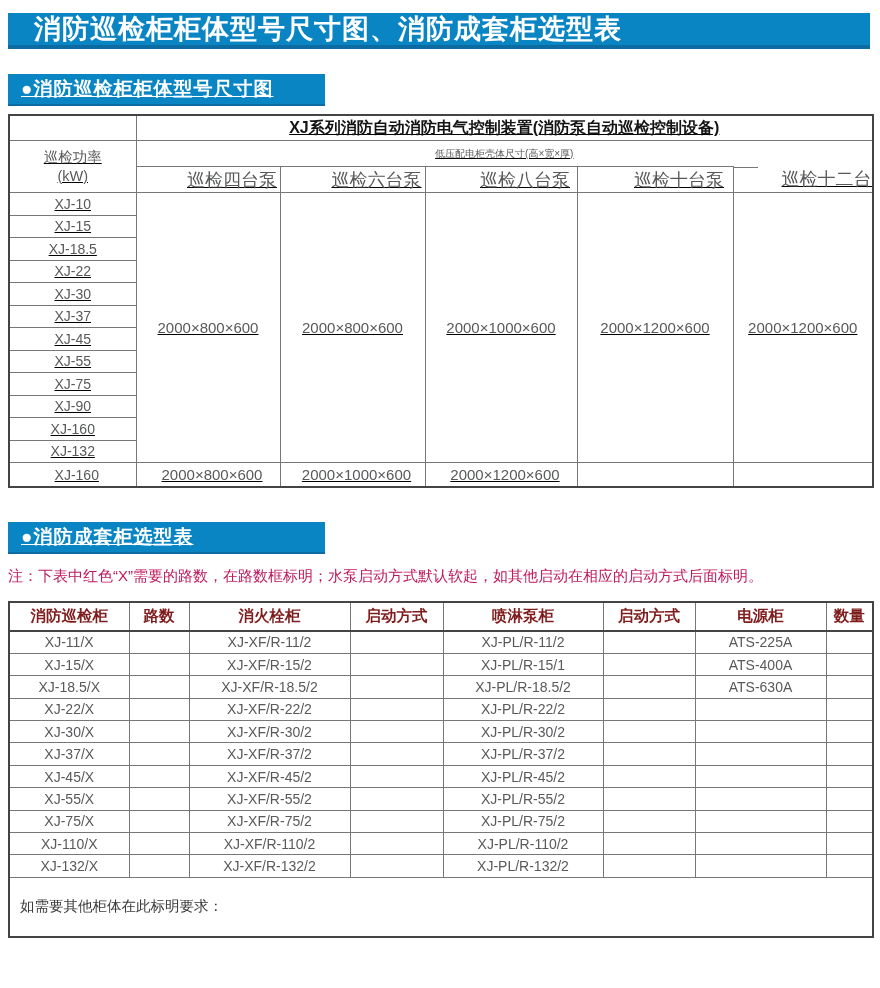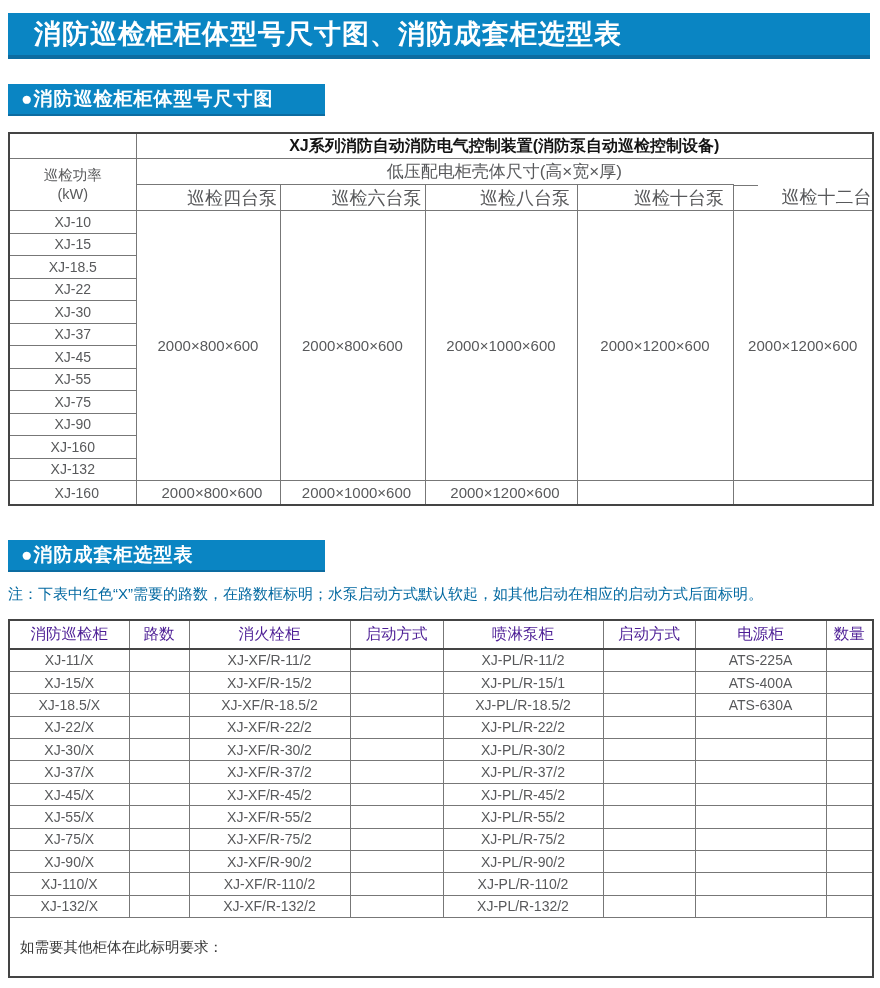--- a/index.html
+++ b/index.html
@@ -3,58 +3,58 @@
 <meta charset="utf-8">
 <style>
   html,body{margin:0;padding:0;background:#ffffff;}
   body{
     width:880px;height:988px;overflow:hidden;
     font-family:"Liberation Sans","DejaVu Sans",sans-serif;
     -webkit-font-smoothing:antialiased;
   }
   
   .banner{
-    margin:13px 0 0 8px;width:862px;height:46px;
+    margin:13px 0 0 8px;width:862px;height:36px;
     background:#0a85c3;border-bottom:4px solid #0c6ca1;
     box-sizing:border-box;display:flex;align-items:center;padding-left:26px;
   }
   .banner .title{color:#ffffff;font-size:27px;font-weight:bold;letter-spacing:1px;}
   
   .badge{
     margin-left:8px;width:317px;height:32px;background:#0a85c3;
     border-bottom:2px solid #0c6ca1;box-sizing:border-box;
     display:flex;align-items:center;padding-left:13px;
   }
-  .badge .blabel{color:#ffffff;font-size:19px;font-weight:bold;letter-spacing:1px;}
+  .badge .blabel{color:#ffffff;font-size:19px;font-weight:bold;letter-spacing:1px;text-decoration:underline;}
   .badge1{margin-top:25px;}
   .badge2{margin-top:34px;}
   
-  .note{margin:12px 0 12px 8px;font-size:15px;color:#0369a1;line-height:20px;}
+  .note{margin:12px 0 12px 8px;font-size:15px;color:#be185d;line-height:20px;}
   
   table{border-collapse:collapse;table-layout:fixed;margin-left:8px;width:864px;
         border:2px solid #444;}
   td{border:1px solid #777;text-align:center;vertical-align:middle;
      color:#58595b;font-size:14px;padding:0;overflow:hidden;white-space:nowrap;}
   
-  .t1{margin-top:16px;}
+  .t1{margin-top:8px;text-decoration:underline;}
   .t1 .r-title td{height:24px;}
   .t1 .t1-title{font-weight:bold;color:#141414;font-size:16px;}
   .t1 .r-sub td{height:25px;}
-  .t1 .t1-sub{border-bottom:none;font-size:17px;}
+  .t1 .t1-sub{border-bottom:none;font-size:10px;}
   .t1 .power-head{font-size:14.5px;line-height:1.3;}
   .t1 .r-pumps td{height:25px;position:relative;font-size:18px;padding-left:48px;}
   .t1 .r-pumps .pump-last{border-top:none;}
   .t1 .overhang{position:absolute;left:-1px;top:0;width:25px;height:1px;background:#777;}
   .t1 tbody.gen tr{height:22.5px;}
   .t1 .size-cell{font-size:15px;}
   .t1 .r-last td{height:23px;font-size:15px;padding-left:8px;}
   .t1 .r-last .model-cell{font-size:14px;}
   
   .t2{margin-top:15px;}
-  .t2 thead td{height:27px;font-weight:normal;color:#4c1d95;font-size:15.5px;
+  .t2 thead td{height:27px;font-weight:bold;color:#7f1d1d;font-size:15.5px;
                border-bottom:2px solid #444;}
   .t2 tbody.gen tr{height:22.4px;}
   .t2 tfoot .foot{height:58px;text-align:left;padding-left:10px;color:#3a3a3a;font-size:14.5px;}
 </style>
 </head>
 <body>
 
 <div class="banner">
   <span class="title">消防巡检柜柜体型号尺寸图、消防成套柜选型表</span>
 </div>
@@ -261,30 +261,20 @@
         <td>XJ-75/X</td>
         <td></td>
         <td>XJ-XF/R-75/2</td>
         <td></td>
         <td>XJ-PL/R-75/2</td>
         <td></td>
         <td></td>
         <td></td>
       </tr>
       <tr>
-        <td>XJ-90/X</td>
-        <td></td>
-        <td>XJ-XF/R-90/2</td>
-        <td></td>
-        <td>XJ-PL/R-90/2</td>
-        <td></td>
-        <td></td>
-        <td></td>
-      </tr>
-      <tr>
         <td>XJ-110/X</td>
         <td></td>
         <td>XJ-XF/R-110/2</td>
         <td></td>
         <td>XJ-PL/R-110/2</td>
         <td></td>
         <td></td>
         <td></td>
       </tr>
       <tr>

